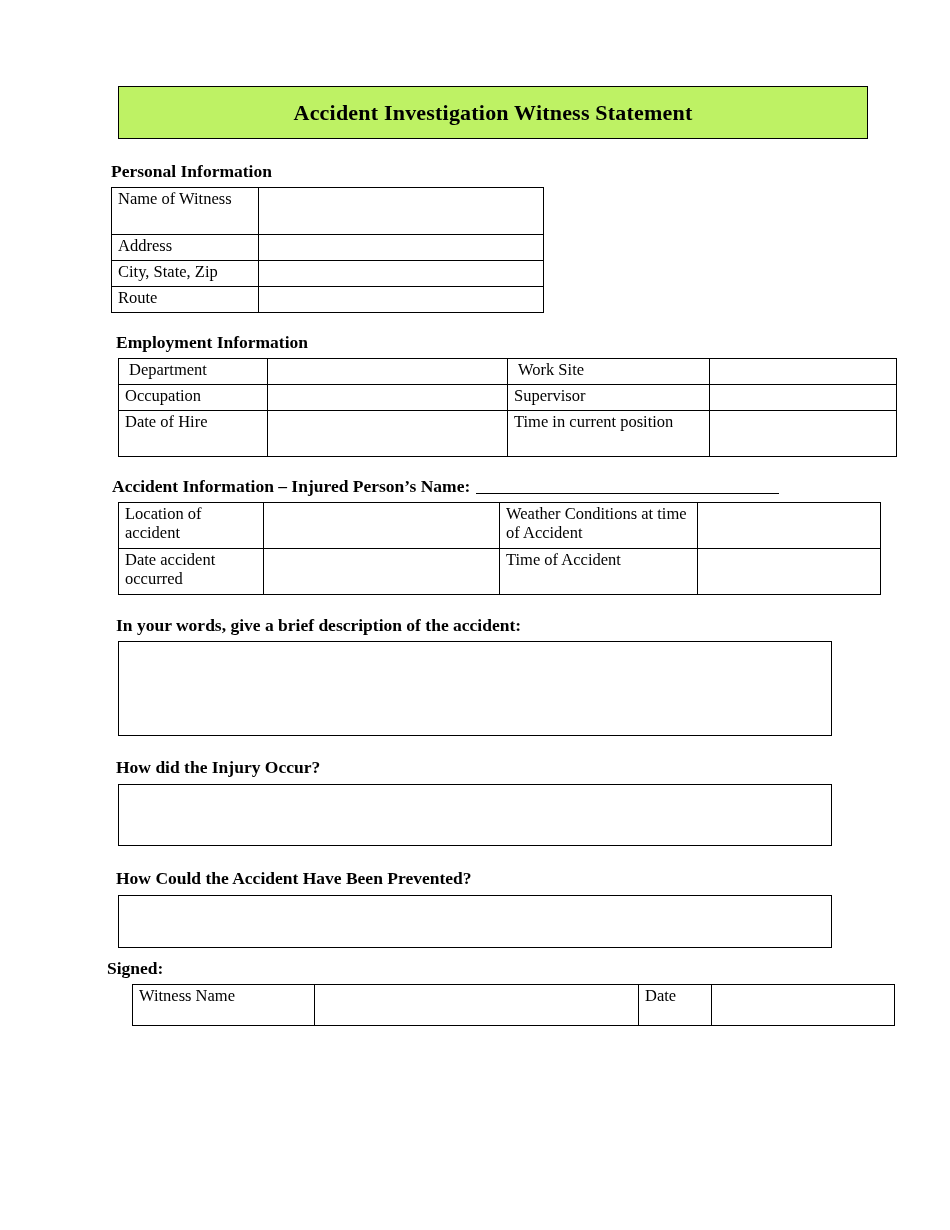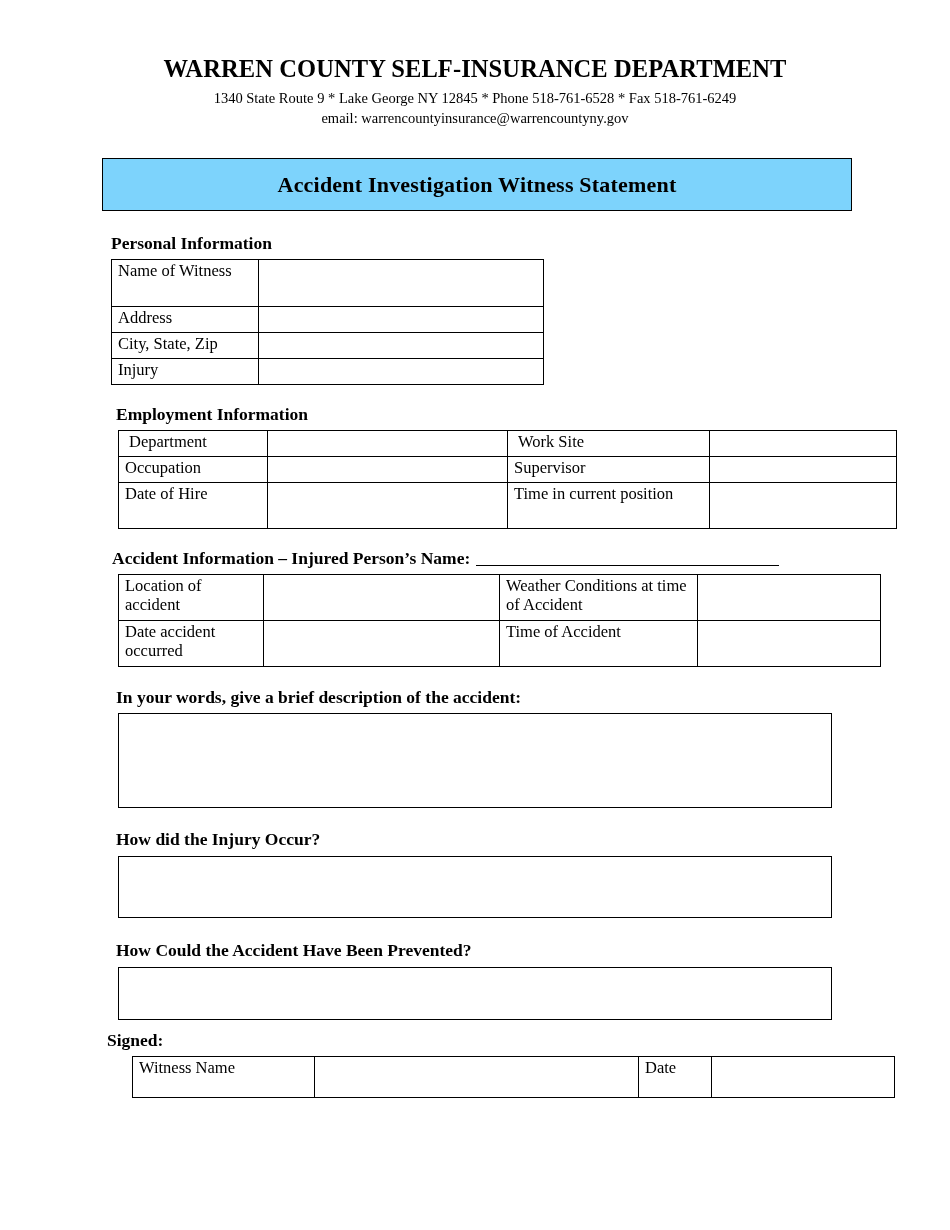--- a/index.html
+++ b/index.html
@@ -41,24 +41,24 @@
   .org-email {
     text-align: center;
     font-size: 14.5px;
     margin: 2px 0 0 0;
     line-height: 1.25;
   }
 
   
   .banner {
     margin-top: 31px;
-    margin-left: 2px;
+    margin-left: 18px;
     width: 748px;
     height: 51px;
-    background: #7dd3fc;
+    background: #bef264;
     border: 1px solid #000;
     display: flex;
     align-items: center;
     justify-content: center;
   }
   .banner-text {
     font-size: 22px;
     font-weight: bold;
     letter-spacing: 0.2px;
   }
@@ -163,25 +163,20 @@
   }
   .box-desc { margin-top: 5px; height: 95px; }
   .box-injury { margin-top: 6px; height: 62px; }
   .box-prevent { margin-top: 6px; height: 53px; }
 </style>
 </head>
 <body>
 
 <div class="page">
 
-  <div>
-    <div class="org-title">WARREN COUNTY SELF-INSURANCE DEPARTMENT</div>
-    <div class="org-address">1340 State Route 9 * Lake George NY 12845 * Phone 518-761-6528 * Fax 518-761-6249</div>
-    <div class="org-email">email: warrencountyinsurance@warrencountyny.gov</div>
-  </div>
 
   <div class="banner">
     <div class="banner-text">Accident Investigation Witness Statement</div>
   </div>
 
   <div class="section-heading sec-personal">Personal Information</div>
   <table class="tbl-personal">
     <tbody>
         <tr class="row-name">
       <td class="lbl">Name of Witness</td>
@@ -189,21 +184,21 @@
     </tr>
     <tr class="row-addr">
       <td class="lbl">Address</td>
       <td class="val"></td>
     </tr>
     <tr class="row-city">
       <td class="lbl">City, State, Zip</td>
       <td class="val"></td>
     </tr>
     <tr class="row-phone">
-      <td class="lbl">Injury</td>
+      <td class="lbl">Route</td>
       <td class="val-short"></td>
       <td class="no-border"></td>
     </tr>
   </tbody>
     </table>
 
   <div class="section-heading sec-employment">Employment Information</div>
   <table class="tbl-employment">
     <tbody>
         <tr class="r1">

